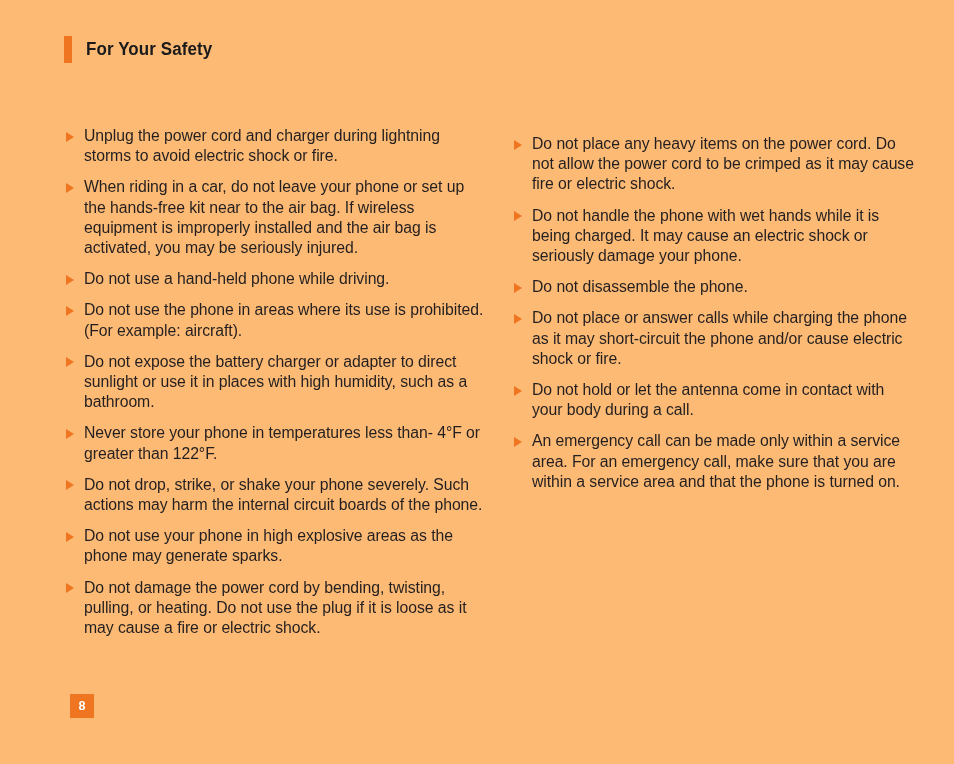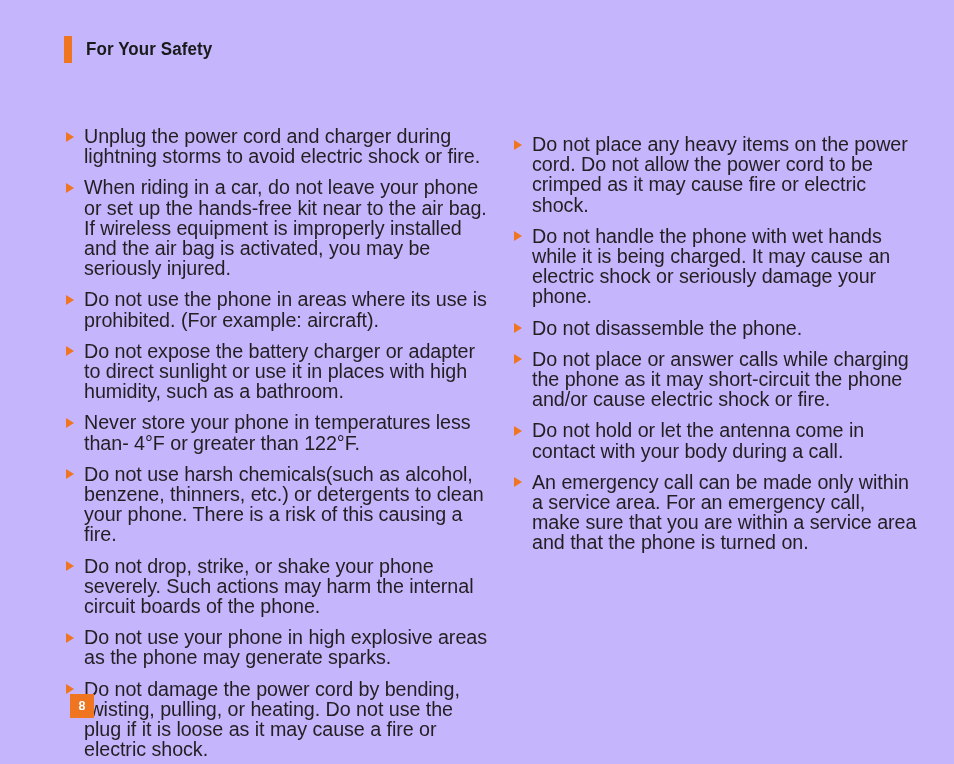--- a/index.html
+++ b/index.html
@@ -12,21 +12,21 @@
     height: 764px;
     position: relative;
     font-family: "Liberation Sans", sans-serif;
     color: #231f20;
     overflow: hidden;
   }
 
   .page {
     position: absolute;
     inset: 0;
-    background: #c4b5fd;
+    background: #fdba74;
   }
 
   
   .page-header {
     position: absolute;
     left: 64px;
     top: 36px;
     height: 27px;
     display: flex;
     align-items: center;
@@ -70,21 +70,21 @@
 
   ul.safety-list {
     list-style: none;
     margin: 0;
     padding: 0;
   }
   li.safety-item {
     position: relative;
     padding-left: 20px;
     margin-bottom: 11px;
-    font-size: 20px;
+    font-size: 16px;
     line-height: 20.2px;
     color: #231f20;
     letter-spacing: -0.05px;
   }
   li.safety-item:last-child {
     margin-bottom: 0;
   }
   .bullet-triangle {
     position: absolute;
     left: 2px;
@@ -135,33 +135,33 @@
           <li class="safety-item">
             <span class="bullet-triangle"></span>
             <span class="item-text">Unplug the power cord and charger during lightning storms to avoid electric shock or fire.</span>
           </li>
           <li class="safety-item">
             <span class="bullet-triangle"></span>
             <span class="item-text">When riding in a car, do not leave your phone or set up the hands-free kit near to the air bag. If wireless equipment is improperly installed and the air bag is activated, you may be seriously injured.</span>
           </li>
           <li class="safety-item">
             <span class="bullet-triangle"></span>
+            <span class="item-text">Do not use a hand-held phone while driving.</span>
+          </li>
+          <li class="safety-item">
+            <span class="bullet-triangle"></span>
             <span class="item-text">Do not use the phone in areas where its use is prohibited. (For example: aircraft).</span>
           </li>
           <li class="safety-item">
             <span class="bullet-triangle"></span>
             <span class="item-text">Do not expose the battery charger or adapter to direct sunlight or use it in places with high humidity, such as a bathroom.</span>
           </li>
           <li class="safety-item">
             <span class="bullet-triangle"></span>
             <span class="item-text">Never store your phone in temperatures less than- 4°F or greater than 122°F.</span>
-          </li>
-          <li class="safety-item">
-            <span class="bullet-triangle"></span>
-            <span class="item-text">Do not use harsh chemicals(such as alcohol, benzene, thinners, etc.) or detergents to clean your phone. There is a risk of this causing a fire.</span>
           </li>
           <li class="safety-item">
             <span class="bullet-triangle"></span>
             <span class="item-text">Do not drop, strike, or shake your phone severely. Such actions may harm the internal circuit boards of the phone.</span>
           </li>
           <li class="safety-item">
             <span class="bullet-triangle"></span>
             <span class="item-text">Do not use your phone in high explosive areas as the phone may generate sparks.</span>
           </li>
           <li class="safety-item">

